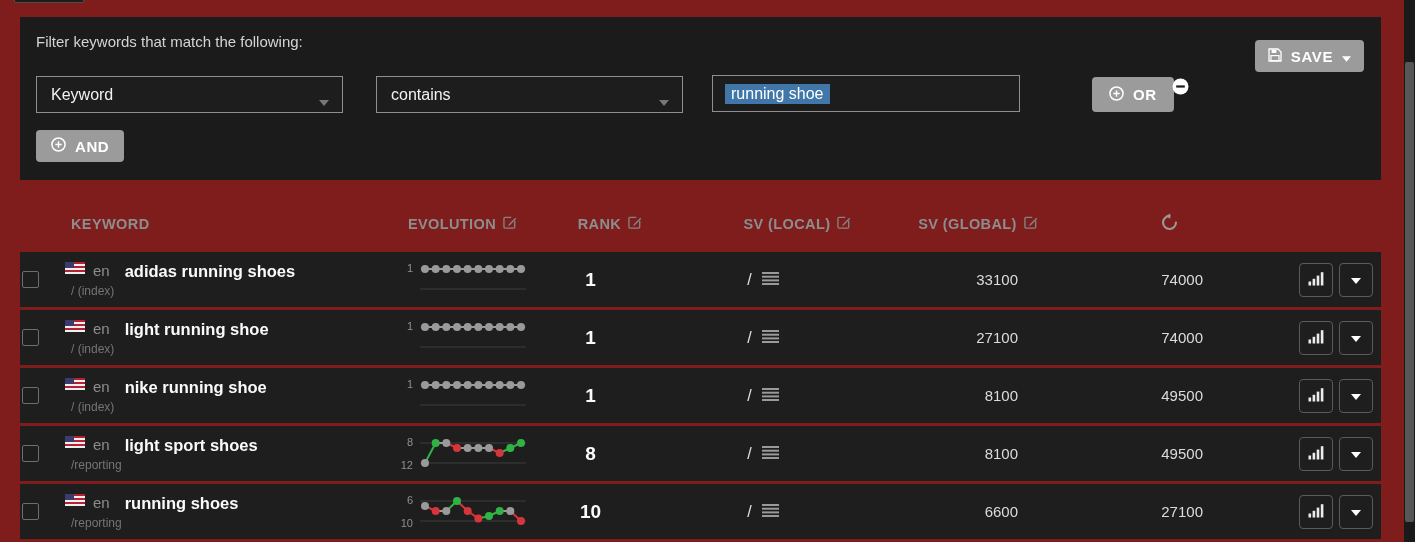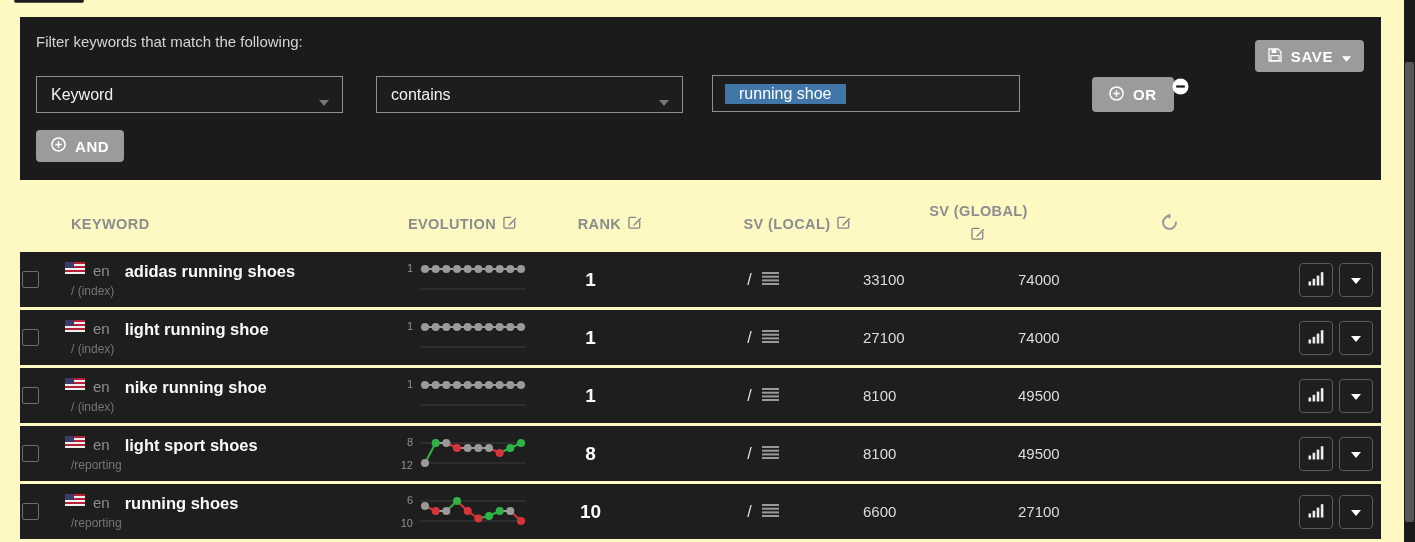--- a/index.html
+++ b/index.html
@@ -1,17 +1,17 @@
 <!DOCTYPE html>
 <html><head>
 <meta charset="utf-8">
 <style>
   * { box-sizing: border-box; }
   body { margin:0; background:#101010; font-family:"Liberation Sans", sans-serif; }
-  .page { position:relative; width:1415px; height:542px; background:#fef9c3; overflow:hidden; }
+  .page { position:relative; width:1415px; height:542px; background:#7f1d1d; overflow:hidden; }
 
   
   .tab-stub { position:absolute; left:14px; top:-7px; width:70px; height:10px;
     border:1px solid #4e4e4e; border-radius:2px; background:#1c1c1c; }
 
   
   .scrollbar { position:absolute; right:0; top:0; width:11px; height:542px; background:#1a1a1a; }
   .scroll-thumb { position:absolute; left:1px; right:1px; top:62px; height:460px; background:#575757; border-radius:2px; }
 
   
@@ -20,41 +20,41 @@
 
   .select { position:absolute; height:37px; background:#1d1d1d; border:1px solid #8f8f8f;
     display:flex; align-items:center; padding:0 14px; font-size:16px; color:#f2f2f2; cursor:pointer; }
   .select .caret { position:absolute; right:13px; top:15px; }
   .select-field { left:16px; top:59px; width:307px; }
   .select-operator { left:356px; top:59px; width:307px; }
 
   .text-input { position:absolute; left:692px; top:58px; width:308px; height:37px;
     background:#1d1d1d; border:1px solid #8f8f8f; display:flex; align-items:center;
     padding:0 12px; font-size:16px; color:#fff; cursor:text; }
-  .text-input .sel { background:#4077a8; color:#fff; padding:1px 14px; }
+  .text-input .sel { background:#4077a8; color:#fff; padding:1px 6px; }
 
   .btn { position:absolute; display:inline-flex; align-items:center; gap:9px; background:#9b9b9b;
     color:#fff; border:none; border-radius:4px; font-size:15px; font-weight:bold;
     letter-spacing:.6px; cursor:pointer; font-family:inherit; }
   .or-btn  { left:1072px; top:60px; height:35px; padding:0 17px; }
   .and-btn { left:16px; top:113px; height:32px; padding:0 15px; }
   .save-btn{ right:17px; top:23px; height:32px; padding:0 13px; }
   .minus-btn { position:absolute; left:1152px; top:61px; width:17px; height:17px;
     background:none; border:none; padding:0; cursor:pointer; }
 
   
   .table { position:absolute; left:20px; top:195px; width:1361px; }
   .thead, .trow { display:grid; grid-template-columns:45px 303px 190px 105px 200px 155px 185px 1fr; align-items:center; }
   .thead { height:57px; }
   .th { display:flex; align-items:center; justify-content:center; gap:7px;
     font-size:14.5px; font-weight:bold; color:#8d8d8d; letter-spacing:.4px; }
   .th-keyword { justify-content:flex-start; padding-left:6px; }
   .th-lpr { transform:translateX(62px); }
   .th-svl { transform:translateX(35px); }
-  .th-svg { transform:translateX(38px);flex-direction:column; }
+  .th-svg { transform:translateX(38px); }
   .th-actions { justify-content:flex-end; padding-right:24px; }
 
   .trow { height:55px; background:#1e1e1e; margin-bottom:3px; }
   .c-check { display:flex; padding-left:2px; }
   .checkbox { width:17px; height:17px; border:1px solid #6e6e6e; border-radius:2px; cursor:pointer; }
 
   .c-keyword { display:flex; flex-direction:column; justify-content:center; }
   .kw-line { display:flex; }
   .flag { position:relative; width:20px; height:12px; flex:none;
     background:repeating-linear-gradient(180deg,#b22234 0 2px,#efefef 2px 4px); }
@@ -63,21 +63,21 @@
   .kw { margin-left:15px; font-size:16.5px; font-weight:bold; color:#fafafa; cursor:pointer; }
   .url { margin-top:3px; margin-left:6px; font-size:12px; color:#757575; }
 
   .c-evo { display:flex; align-items:center; justify-content:center; gap:5px; }
   .evo-labels { display:flex; flex-direction:column; justify-content:space-between; height:34px;
     min-width:15px; text-align:right; font-size:11px; line-height:11px; color:#909090; }
   svg.spark { width:110px; height:34px; }
 
   .c-rank { font-size:19px; font-weight:bold; color:#fafafa; text-align:center; transform:translateX(-20px); }
   .c-lpr { display:flex; align-items:center; justify-content:center; gap:10px; font-size:16px; color:#e0e0e0; }
-  .c-sv { text-align:left; font-size:15px; color:#dcdcdc; }
+  .c-sv { text-align:right; font-size:15px; color:#dcdcdc; }
   .c-actions { display:flex; justify-content:flex-end; gap:6px; padding-right:8px; }
   .icon-btn { width:34px; height:34px; background:transparent; border:1px solid #5a5a5a;
     border-radius:4px; display:flex; align-items:center; justify-content:center; cursor:pointer; padding:0; }
 </style>
 </head>
 <body>
 
 <div class="page">
 
   <div class="tab-stub"></div>

